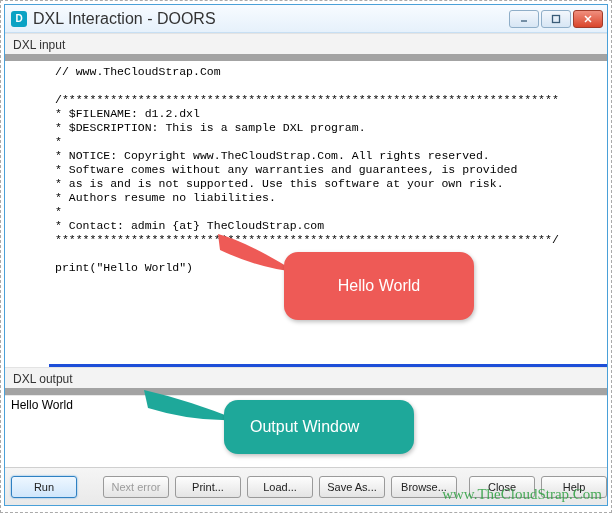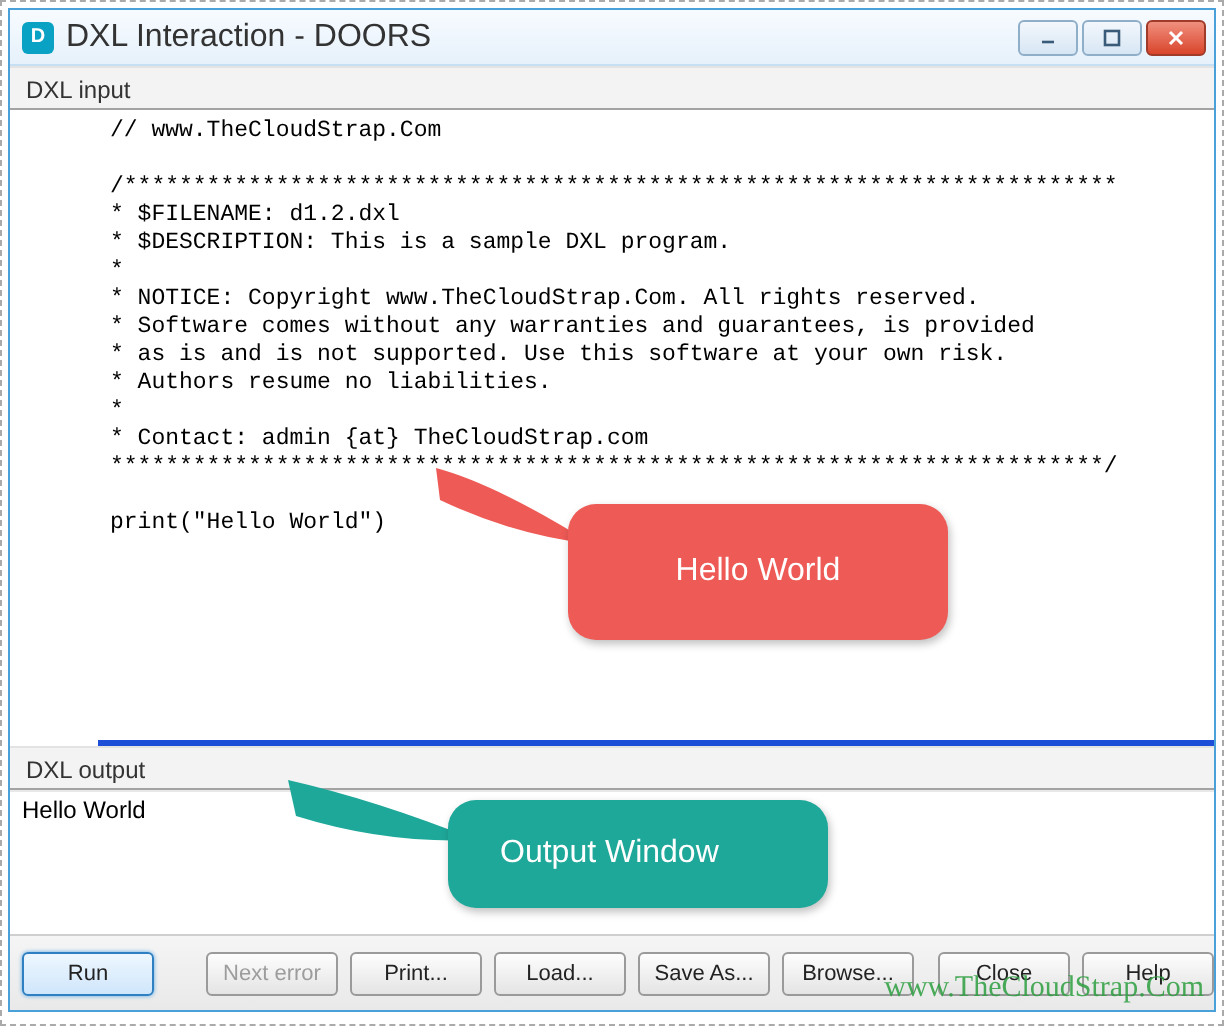--- a/index.html
+++ b/index.html
@@ -68,21 +68,21 @@
   }
   .win-btn.close svg line { stroke: #fff; stroke-width: 1.5; }
   .win-btn.minimize svg line,
   .win-btn.maximize svg rect { stroke: #3a5c78; stroke-width: 1.3; fill:none; }
 
   .section-label {
     padding: 4px 8px 2px 8px;
     color: #333;
     background: #f3f3f3;
     border-top: 1px solid #e3e3e3;
-    border-bottom: 1px solid #a3a3a3;
+    border-bottom: 7px solid #a3a3a3;
   }
   .input-area {
     flex: 1;
     border-bottom: 3px solid #1d4ed8;
     padding: 4px 6px;
     font-family: Liberation Mono, monospace;
     font-size: 11.5px;
     line-height: 14px;
     white-space: pre;
     overflow: hidden;

